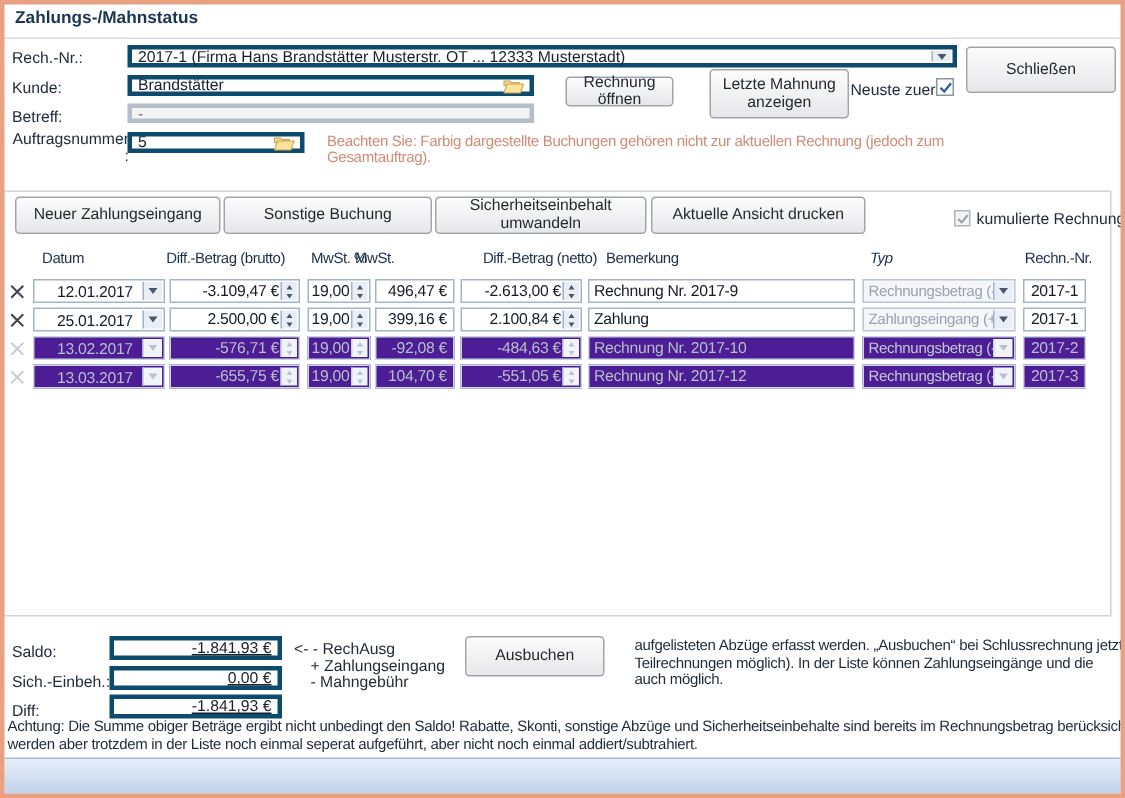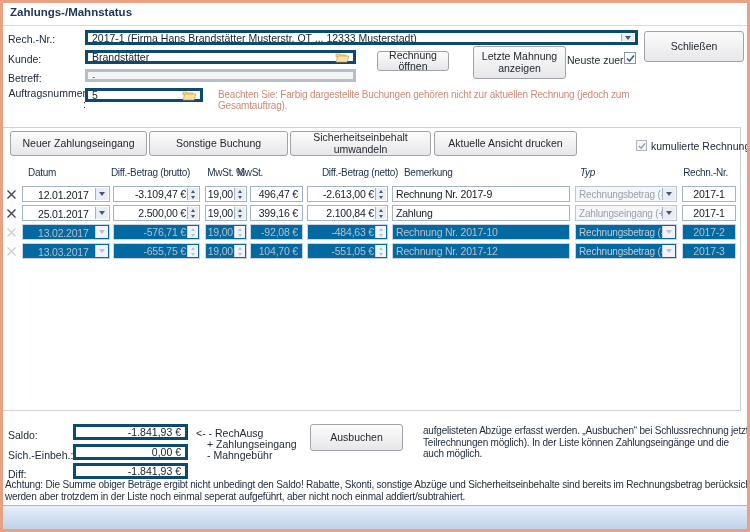--- a/index.html
+++ b/index.html
@@ -13,21 +13,21 @@
   .title{left:10px;top:6px;font-size:11.5px;font-weight:700;color:#1b3556;white-space:nowrap;}
   .title-sep{left:3px;top:25px;width:744px;height:1px;background:#dadada;}
   .lbl{font-size:10.5px;color:#202c3c;white-space:nowrap;}
   .smalltext{font-size:10px;letter-spacing:-0.2px;color:#1e2a3a;white-space:nowrap;line-height:11.5px;}
   .warntext{font-size:10px;letter-spacing:-0.2px;color:#d08a76;white-space:nowrap;line-height:11px;}
 
   
   .field{background:#fff;border:3px solid #0c4a6e;display:flex;align-items:center;font-size:10.5px;color:#18202c;}
   .field.disabled{background:#f4f4f4;border-color:#b6bfc9;color:#6d7682;}
   .field .fval{padding-left:4px;white-space:nowrap;overflow:hidden;flex:1;}
-  .field .fval.right{text-align:right;padding-right:4px;}
+  .field .fval.right{text-align:right;padding-right:4px;text-decoration:underline;}
   .arrowbox{position:absolute;right:1px;top:1px;bottom:1px;width:13px;background:#e9eef6;border-left:1px solid #a4b4c8;display:flex;align-items:center;justify-content:center;}
   .tri-down{width:0;height:0;border-left:3.5px solid transparent;border-right:3.5px solid transparent;border-top:4px solid #49576b;}
   .spin{position:absolute;right:1px;top:1px;bottom:1px;width:11px;background:#e9eef6;border-left:1px solid #a4b4c8;display:flex;flex-direction:column;}
   .spin>div{flex:1;display:flex;align-items:center;justify-content:center;}
   .tri-up-s{width:0;height:0;border-left:2.8px solid transparent;border-right:2.8px solid transparent;border-bottom:3.5px solid #49576b;}
   .tri-down-s{width:0;height:0;border-left:2.8px solid transparent;border-right:2.8px solid transparent;border-top:3.5px solid #49576b;}
 
   
   .btn{background:linear-gradient(#fcfcfc,#e7e7ea);border:1px solid #9fa4ab;border-radius:3px;
        display:flex;align-items:center;justify-content:center;font-size:10.5px;color:#24292f;text-align:center;line-height:11.5px;}
@@ -51,22 +51,22 @@
   .c-date{left:22px;width:88px;padding-left:15px;align-items:flex-end;}
   .c-brutto{left:113px;width:87px;justify-content:flex-end;}
   .c-brutto .v{margin-right:13px;}
   .c-mwstp{left:205px;width:42px;justify-content:flex-end;}
   .c-mwstp .v{margin-right:13px;}
   .c-mwst{left:250px;width:53px;justify-content:flex-end;padding-right:4px;}
   .c-netto{left:307px;width:81px;justify-content:flex-end;}
   .c-netto .v{margin-right:13px;}
   .c-bem{left:392px;width:178px;padding-left:3px;}
   .c-typ{left:575px;width:102px;padding-left:3px;color:#9aa2ae;background:#f4f6fa;border-color:#b9c6d6;font-size:10px;}
-  .c-rnr{left:682px;width:54px;justify-content:center;}
-  .trow.disabled .cell{background:#0369a1;border-color:#c9d4e0;color:#b9bfc9;}
+  .c-rnr{left:682px;width:42px;justify-content:center;}
+  .trow.disabled .cell{background:#4c1d95;border-color:#c9d4e0;color:#b9bfc9;}
   .trow.disabled .xicon{color:#c9cdd4;}
   .trow.disabled .arrowbox,.trow.disabled .spin{background:#f0f4f9;border-left-color:#c9d4e0;}
   .trow.disabled .tri-down{border-top-color:#b9c2ce;}
   .trow.disabled .tri-up-s{border-bottom-color:#b9c2ce;}
   .trow.disabled .tri-down-s{border-top-color:#b9c2ce;}
   .trow.disabled .c-typ{color:#c3c9d2;}
 
   
   .statusbar{left:3px;top:505px;width:744px;height:24px;background:linear-gradient(#e7effa,#bfd2e9);border-top:1px solid #a3b9d3;}
   .legend{font-size:10.5px;color:#242b35;white-space:nowrap;}

